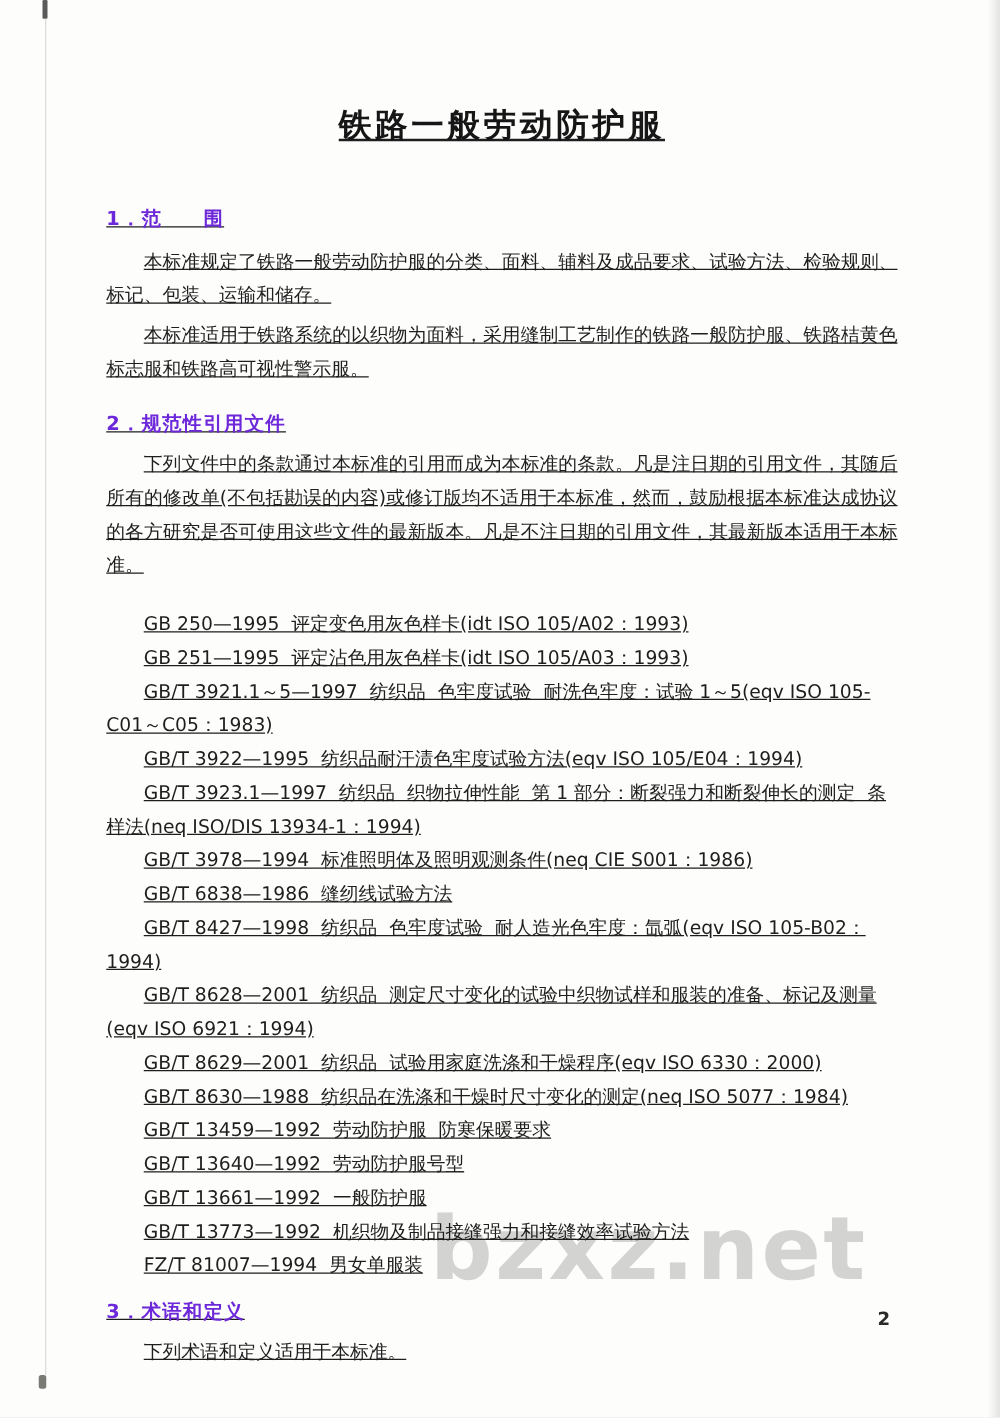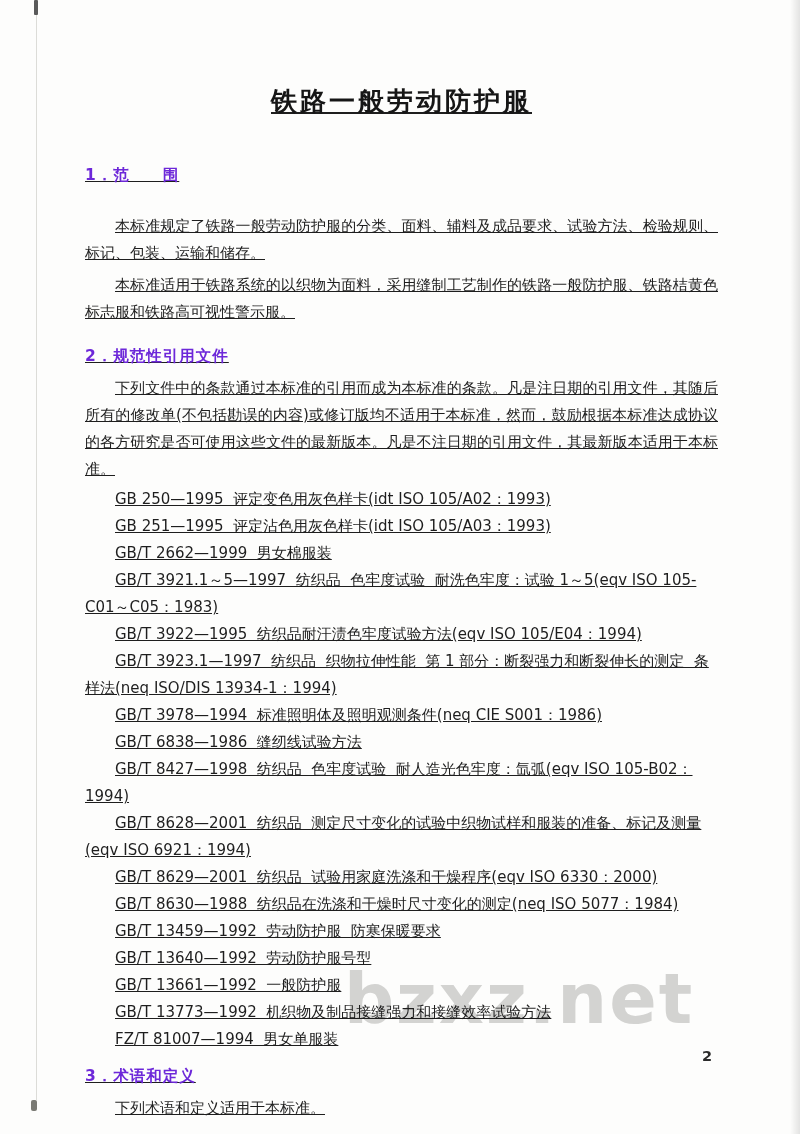--- a/index.html
+++ b/index.html
@@ -43,26 +43,26 @@
     color:#161616;
   }
   .sec-heading {
     font-size:15.5px; font-weight:bold; color:#6d28d9;
     letter-spacing:1px;
   }
   .sec-heading.s1 { margin-top:44px; }
   .sec-heading.s2 { margin-top:17px; }
   .sec-heading.s3 { margin-top:10px; }
   .para {
-    margin-top:24px;
+    margin-top:7px;
     text-indent:2em;
     text-align:justify;
   }
   .para.tight { margin-top:5px; }
-  .refs { margin-top:3px; }
+  .refs { margin-top:20px; }
   .ref {
     text-indent:2em;
     white-space:pre-wrap;
     text-align:left;
   }
   .watermark {
     position:absolute; left:344px; top:958px; z-index:1;
     font-size:70px; font-weight:bold; letter-spacing:2px;
     color:#d3d3d1;
     font-family:"DejaVu Sans","Liberation Sans",sans-serif;
@@ -92,21 +92,20 @@
     <div class="sec-heading s1">1．范　　围</div>
     <p class="para">本标准规定了铁路一般劳动防护服的分类、面料、辅料及成品要求、试验方法、检验规则、标记、包装、运输和储存。</p>
     <p class="para tight">本标准适用于铁路系统的以织物为面料，采用缝制工艺制作的铁路一般防护服、铁路桔黄色标志服和铁路高可视性警示服。</p>
 
     <div class="sec-heading s2">2．规范性引用文件</div>
     <p class="para tight">下列文件中的条款通过本标准的引用而成为本标准的条款。凡是注日期的引用文件，其随后所有的修改单(不包括勘误的内容)或修订版均不适用于本标准，然而，鼓励根据本标准达成协议的各方研究是否可使用这些文件的最新版本。凡是不注日期的引用文件，其最新版本适用于本标准。</p>
 
     <div class="refs">
       <p class="ref">GB 250—1995  评定变色用灰色样卡(idt ISO 105/A02：1993)</p>
       <p class="ref">GB 251—1995  评定沾色用灰色样卡(idt ISO 105/A03：1993)</p>
-      <p class="ref">GB/T 2662—1999  男女棉服装</p>
       <p class="ref">GB/T 3921.1～5—1997  纺织品  色牢度试验  耐洗色牢度：试验 1～5(eqv ISO 105-C01～C05：1983)</p>
       <p class="ref">GB/T 3922—1995  纺织品耐汗渍色牢度试验方法(eqv ISO 105/E04：1994)</p>
       <p class="ref">GB/T 3923.1—1997  纺织品  织物拉伸性能  第 1 部分：断裂强力和断裂伸长的测定  条样法(neq ISO/DIS 13934-1：1994)</p>
       <p class="ref">GB/T 3978—1994  标准照明体及照明观测条件(neq CIE S001：1986)</p>
       <p class="ref">GB/T 6838—1986  缝纫线试验方法</p>
       <p class="ref">GB/T 8427—1998  纺织品  色牢度试验  耐人造光色牢度：氙弧(eqv ISO 105-B02：1994)</p>
       <p class="ref">GB/T 8628—2001  纺织品  测定尺寸变化的试验中织物试样和服装的准备、标记及测量(eqv ISO 6921：1994)</p>
       <p class="ref">GB/T 8629—2001  纺织品  试验用家庭洗涤和干燥程序(eqv ISO 6330：2000)</p>
       <p class="ref">GB/T 8630—1988  纺织品在洗涤和干燥时尺寸变化的测定(neq ISO 5077：1984)</p>
       <p class="ref">GB/T 13459—1992  劳动防护服  防寒保暖要求</p>

